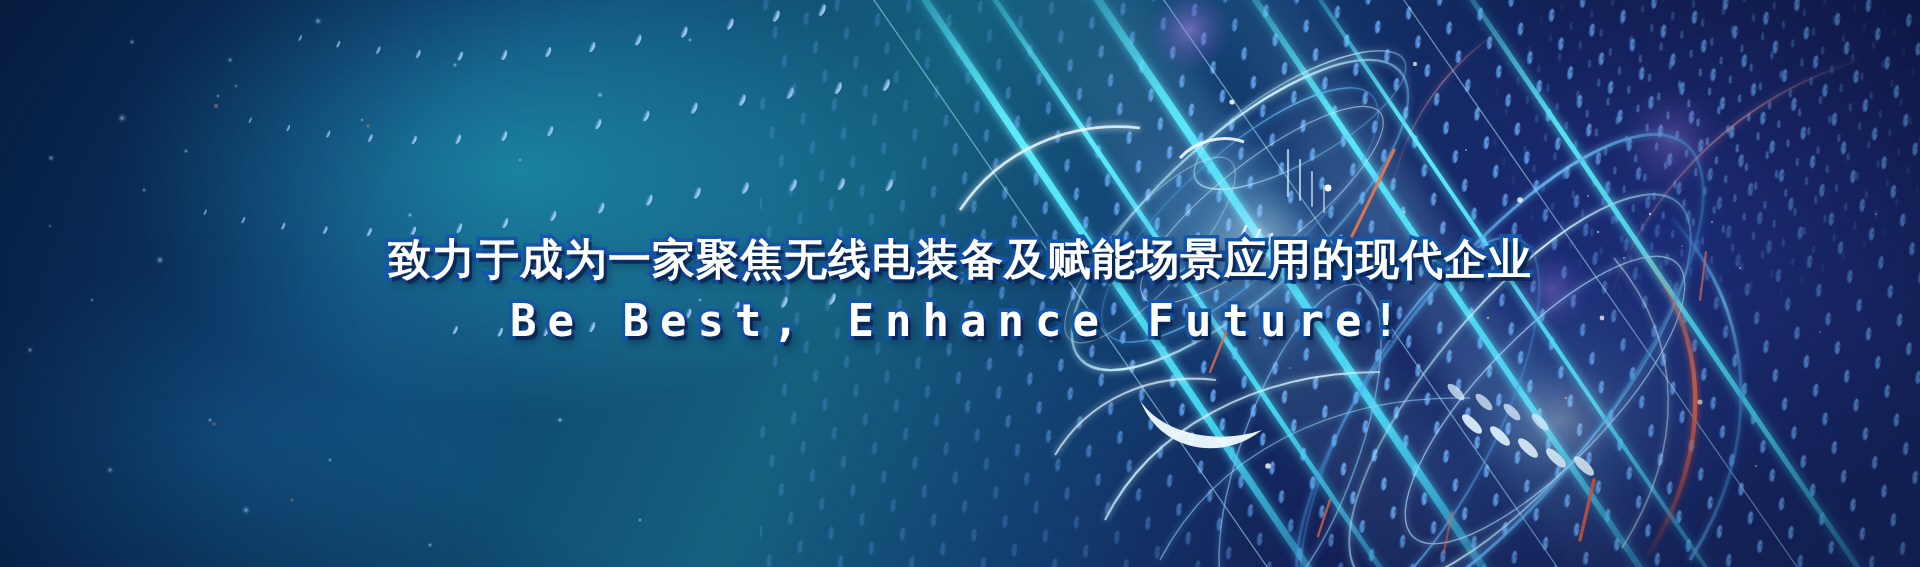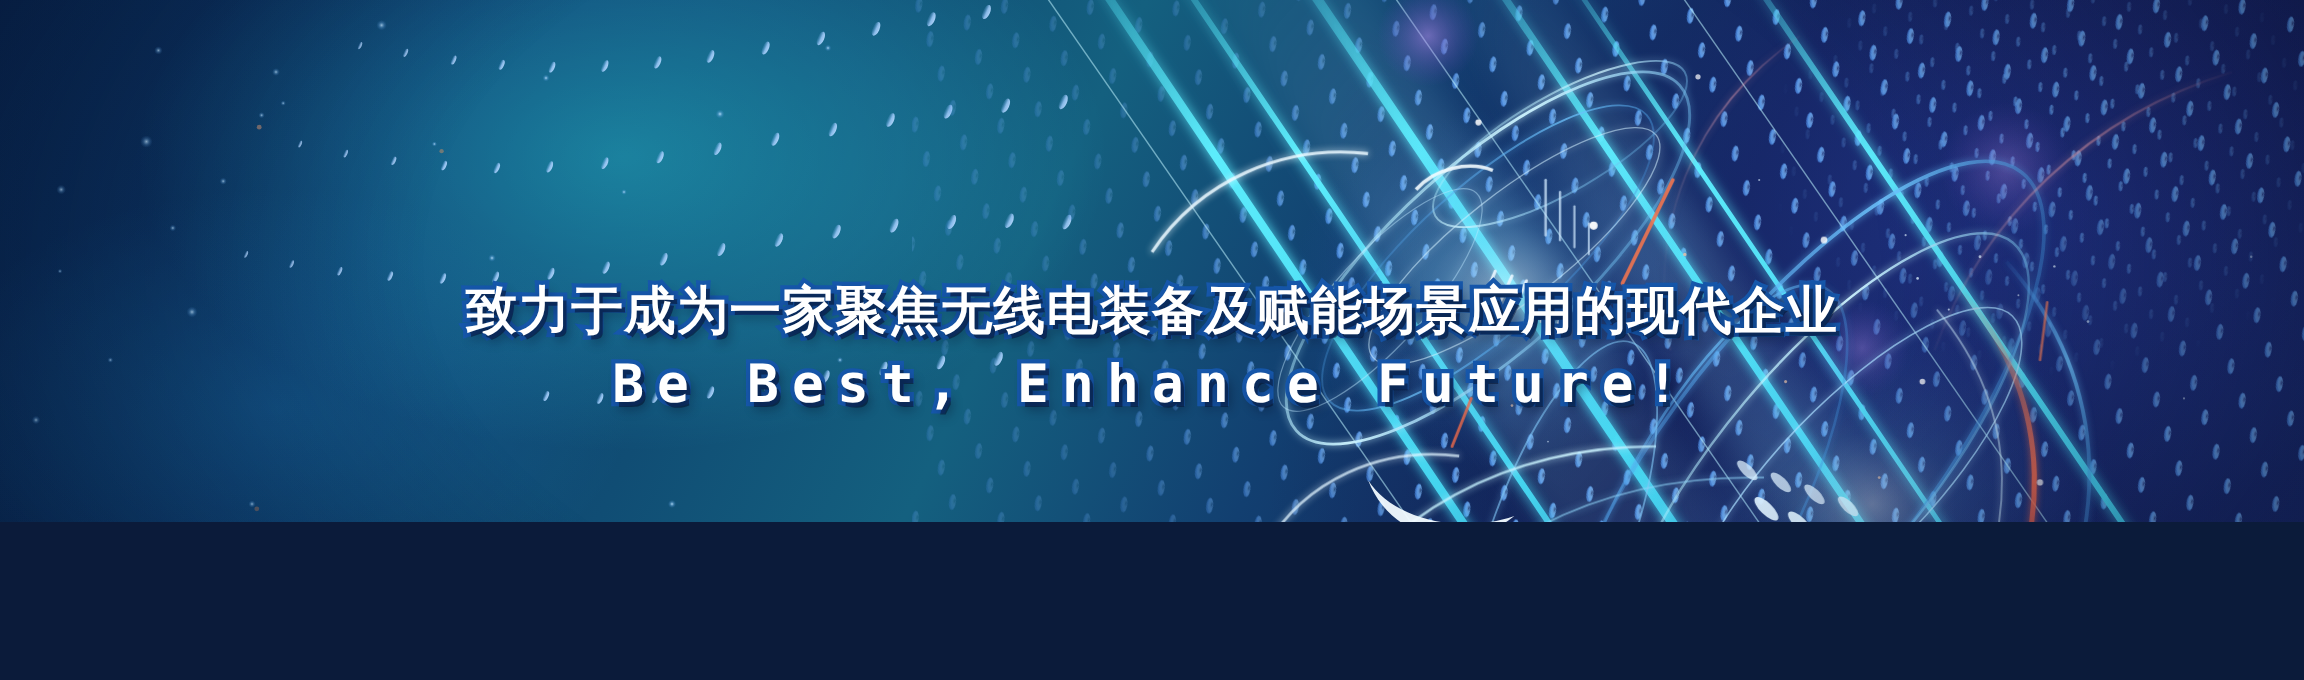--- a/index.html
+++ b/index.html
@@ -2,21 +2,21 @@
 <html><head>
 <meta charset="utf-8">
 <title>Corporate Hero Banner</title>
 <style>
   html,body{margin:0;padding:0;background:#0b1b3a;}
   *{box-sizing:border-box;}
 
   #banner{
     position:relative;
     width:1920px;
-    height:435px;
+    height:567px;
     overflow:hidden;
     font-family:"Liberation Sans", sans-serif;
     background:#0c2c5a;
   }
 
   
   .layer{position:absolute;inset:0;pointer-events:none;}
 
   #bg-base{
     background:

